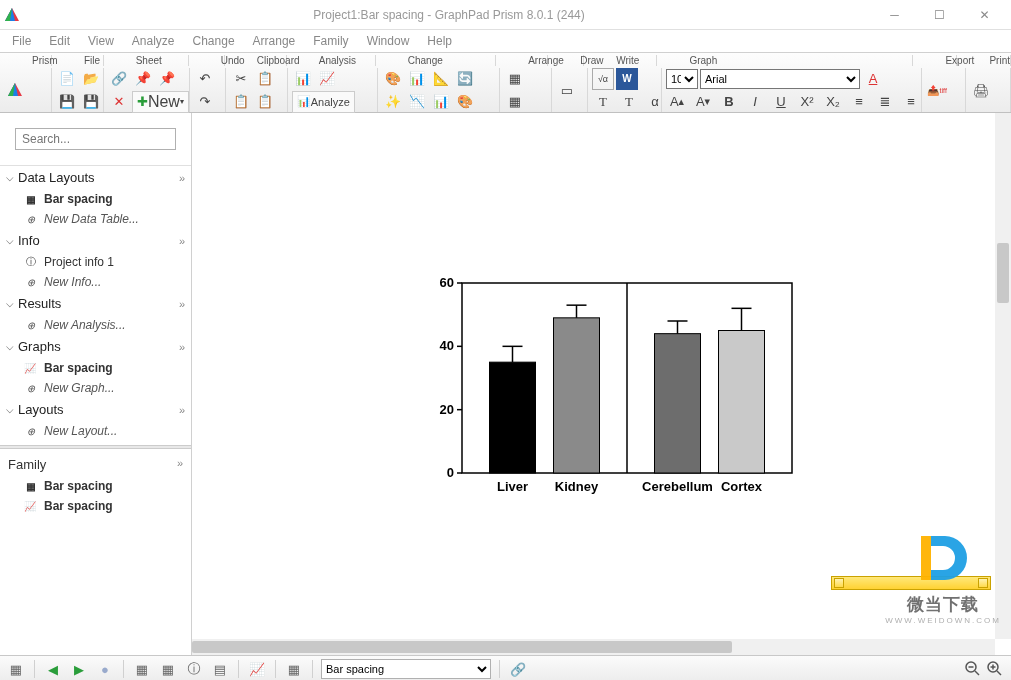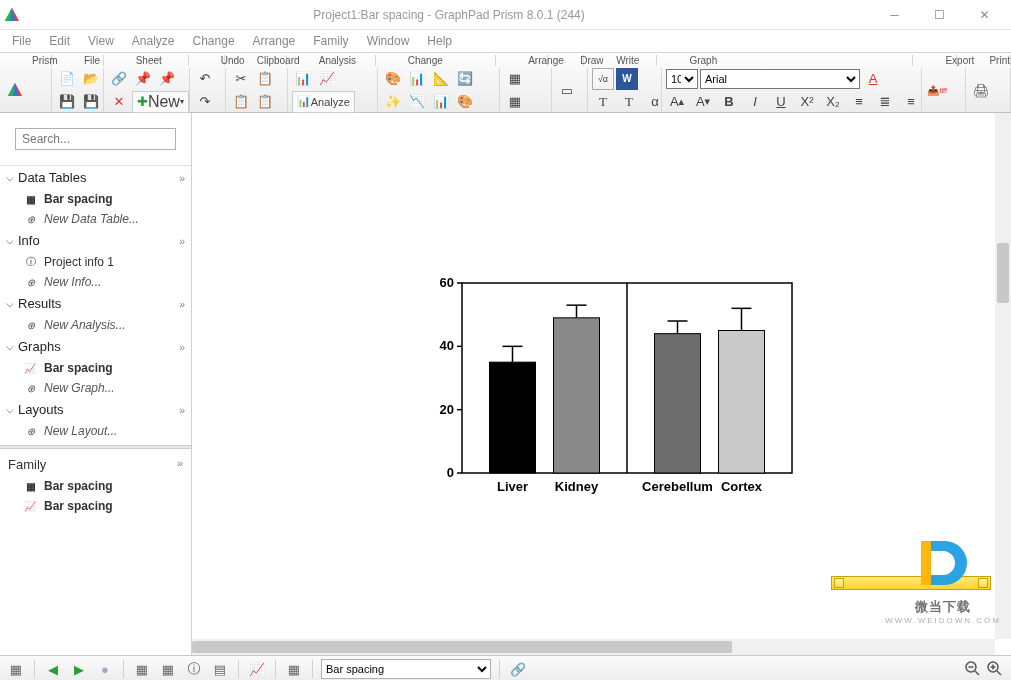--- a/index.html
+++ b/index.html
@@ -59,21 +59,21 @@
   
   .statusbar { height:27px; border-top:1px solid #c8c8c8; background:linear-gradient(#fbfbfb,#ececec); display:flex; align-items:center; padding:0 6px; gap:6px; }
   .statusbar .sep { width:1px; height:18px; background:#d0d0d0; margin:0 2px; }
   .sbtn { width:20px; height:20px; display:inline-flex; align-items:center; justify-content:center; cursor:default; color:#666; font-size:13px; }
   .graph-select { width:170px; height:20px; font-size:11px; border:1px solid #b0b0b0; }
   .zoom { margin-left:auto; display:flex; gap:2px; }
   
   
   .watermark { position:absolute; right:10px; bottom:30px; opacity:0.95; text-align:center; }
   .watermark .D { width:60px; height:60px; }
-  .watermark .txt { font-size:13px; color:#6a6a6a; font-weight:bold; letter-spacing:1px; }
+  .watermark .txt { font-size:17px; color:#6a6a6a; font-weight:bold; letter-spacing:1px; }
   .watermark .url { font-size:8px; color:#aaa; letter-spacing:2px; }
   
   .yellow-bar { position:absolute; bottom:65px; right:20px; width:160px; height:14px; background:linear-gradient(#ffe87a,#ffd232); border:1px solid #caa200; display:flex; justify-content:space-between; align-items:center; padding:0 2px; }
   .yellow-bar span { width:10px; height:10px; background:linear-gradient(#fff2b0,#ffda4a); border:1px solid #caa200; }
 
   select { background:#fff; }
 </style>
 </head>
 <body>
 
@@ -253,21 +253,21 @@
 
 <div class="main">
 
   <div class="sidebar">
     <div class="search-wrap">
       <input class="search-box" placeholder="Search..." style="">
     </div>
     <div id="sidebar-tree">
         <div class="sb-section">
           <span class="chev">⌵</span> 
-          <span>Data Tables</span>
+          <span>Data Layouts</span>
           <span class="raquo">»</span>
         </div>
         <div class="sb-item bold">
           <span class="icn">▦</span>
           <span>Bar spacing</span>
         </div>
         <div class="sb-item italic">
           <span class="icn">⊕</span>
           <span>New Data Table...</span>
         </div>

